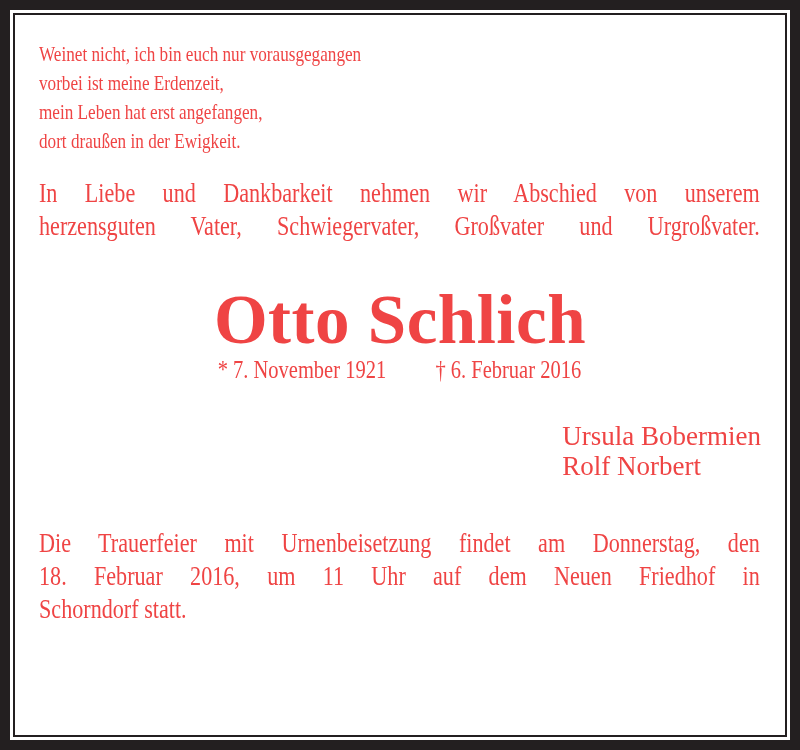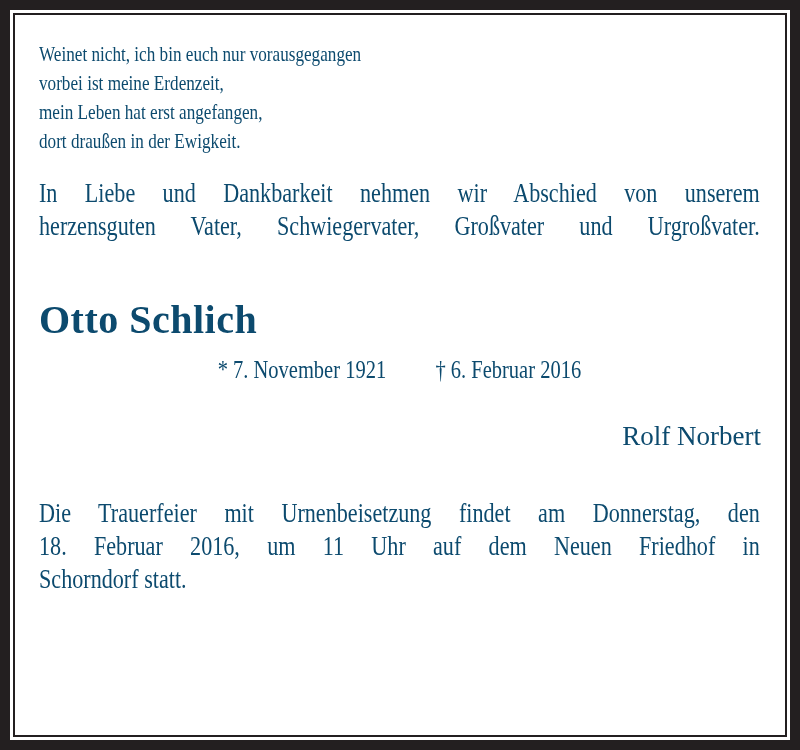--- a/index.html
+++ b/index.html
@@ -4,21 +4,21 @@
 <style>
   html, body { margin: 0; padding: 0; background: #ffffff; }
 
   .page {
     width: 800px;
     height: 750px;
     box-sizing: border-box;
     background: #231f20;      
     padding: 10px;
     font-family: "Liberation Serif", "DejaVu Serif", serif;
-    color: #0c4a6e;
+    color: #ef4444;
   }
 
   .frame-gap {                
     box-sizing: border-box;
     background: #ffffff;
     height: 100%;
     padding: 3px;
   }
 
   .content {                  
@@ -57,24 +57,24 @@
     text-align: justify;
     text-align-last: justify;
   }
   .lline {
     text-align: left;
     text-align-last: left;
   }
 
   .deceased-name {
     margin: 46px 0 0 0;
-    font-size: 40px;
+    font-size: 69px;
     line-height: 62px;
     font-weight: bold;
-    text-align: left;
+    text-align: center;
     letter-spacing: 0.5px;
   }
 
   .dates {
     margin-top: 4px;
     font-size: 25px;
     line-height: 30px;
     display: flex;
     justify-content: center;
     gap: 60px;
@@ -116,20 +116,21 @@
       </div>
 
       <h1 class="deceased-name">Otto Schlich</h1>
 
       <div class="dates condense82">
         <span>* 7. November 1921</span>
         <span>† 6. Februar 2016</span>
       </div>
 
       <div class="mourners">
+        <div>Ursula Bobermien</div>
         <div>Rolf Norbert</div>
       </div>
 
       <div class="funeral condense82">
         <div class="jline">Die Trauerfeier mit Urnenbeisetzung findet am Donnerstag, den</div>
         <div class="jline">18. Februar 2016, um 11 Uhr auf dem Neuen Friedhof in</div>
         <div class="lline">Schorndorf statt.</div>
       </div>
 
     </div>

